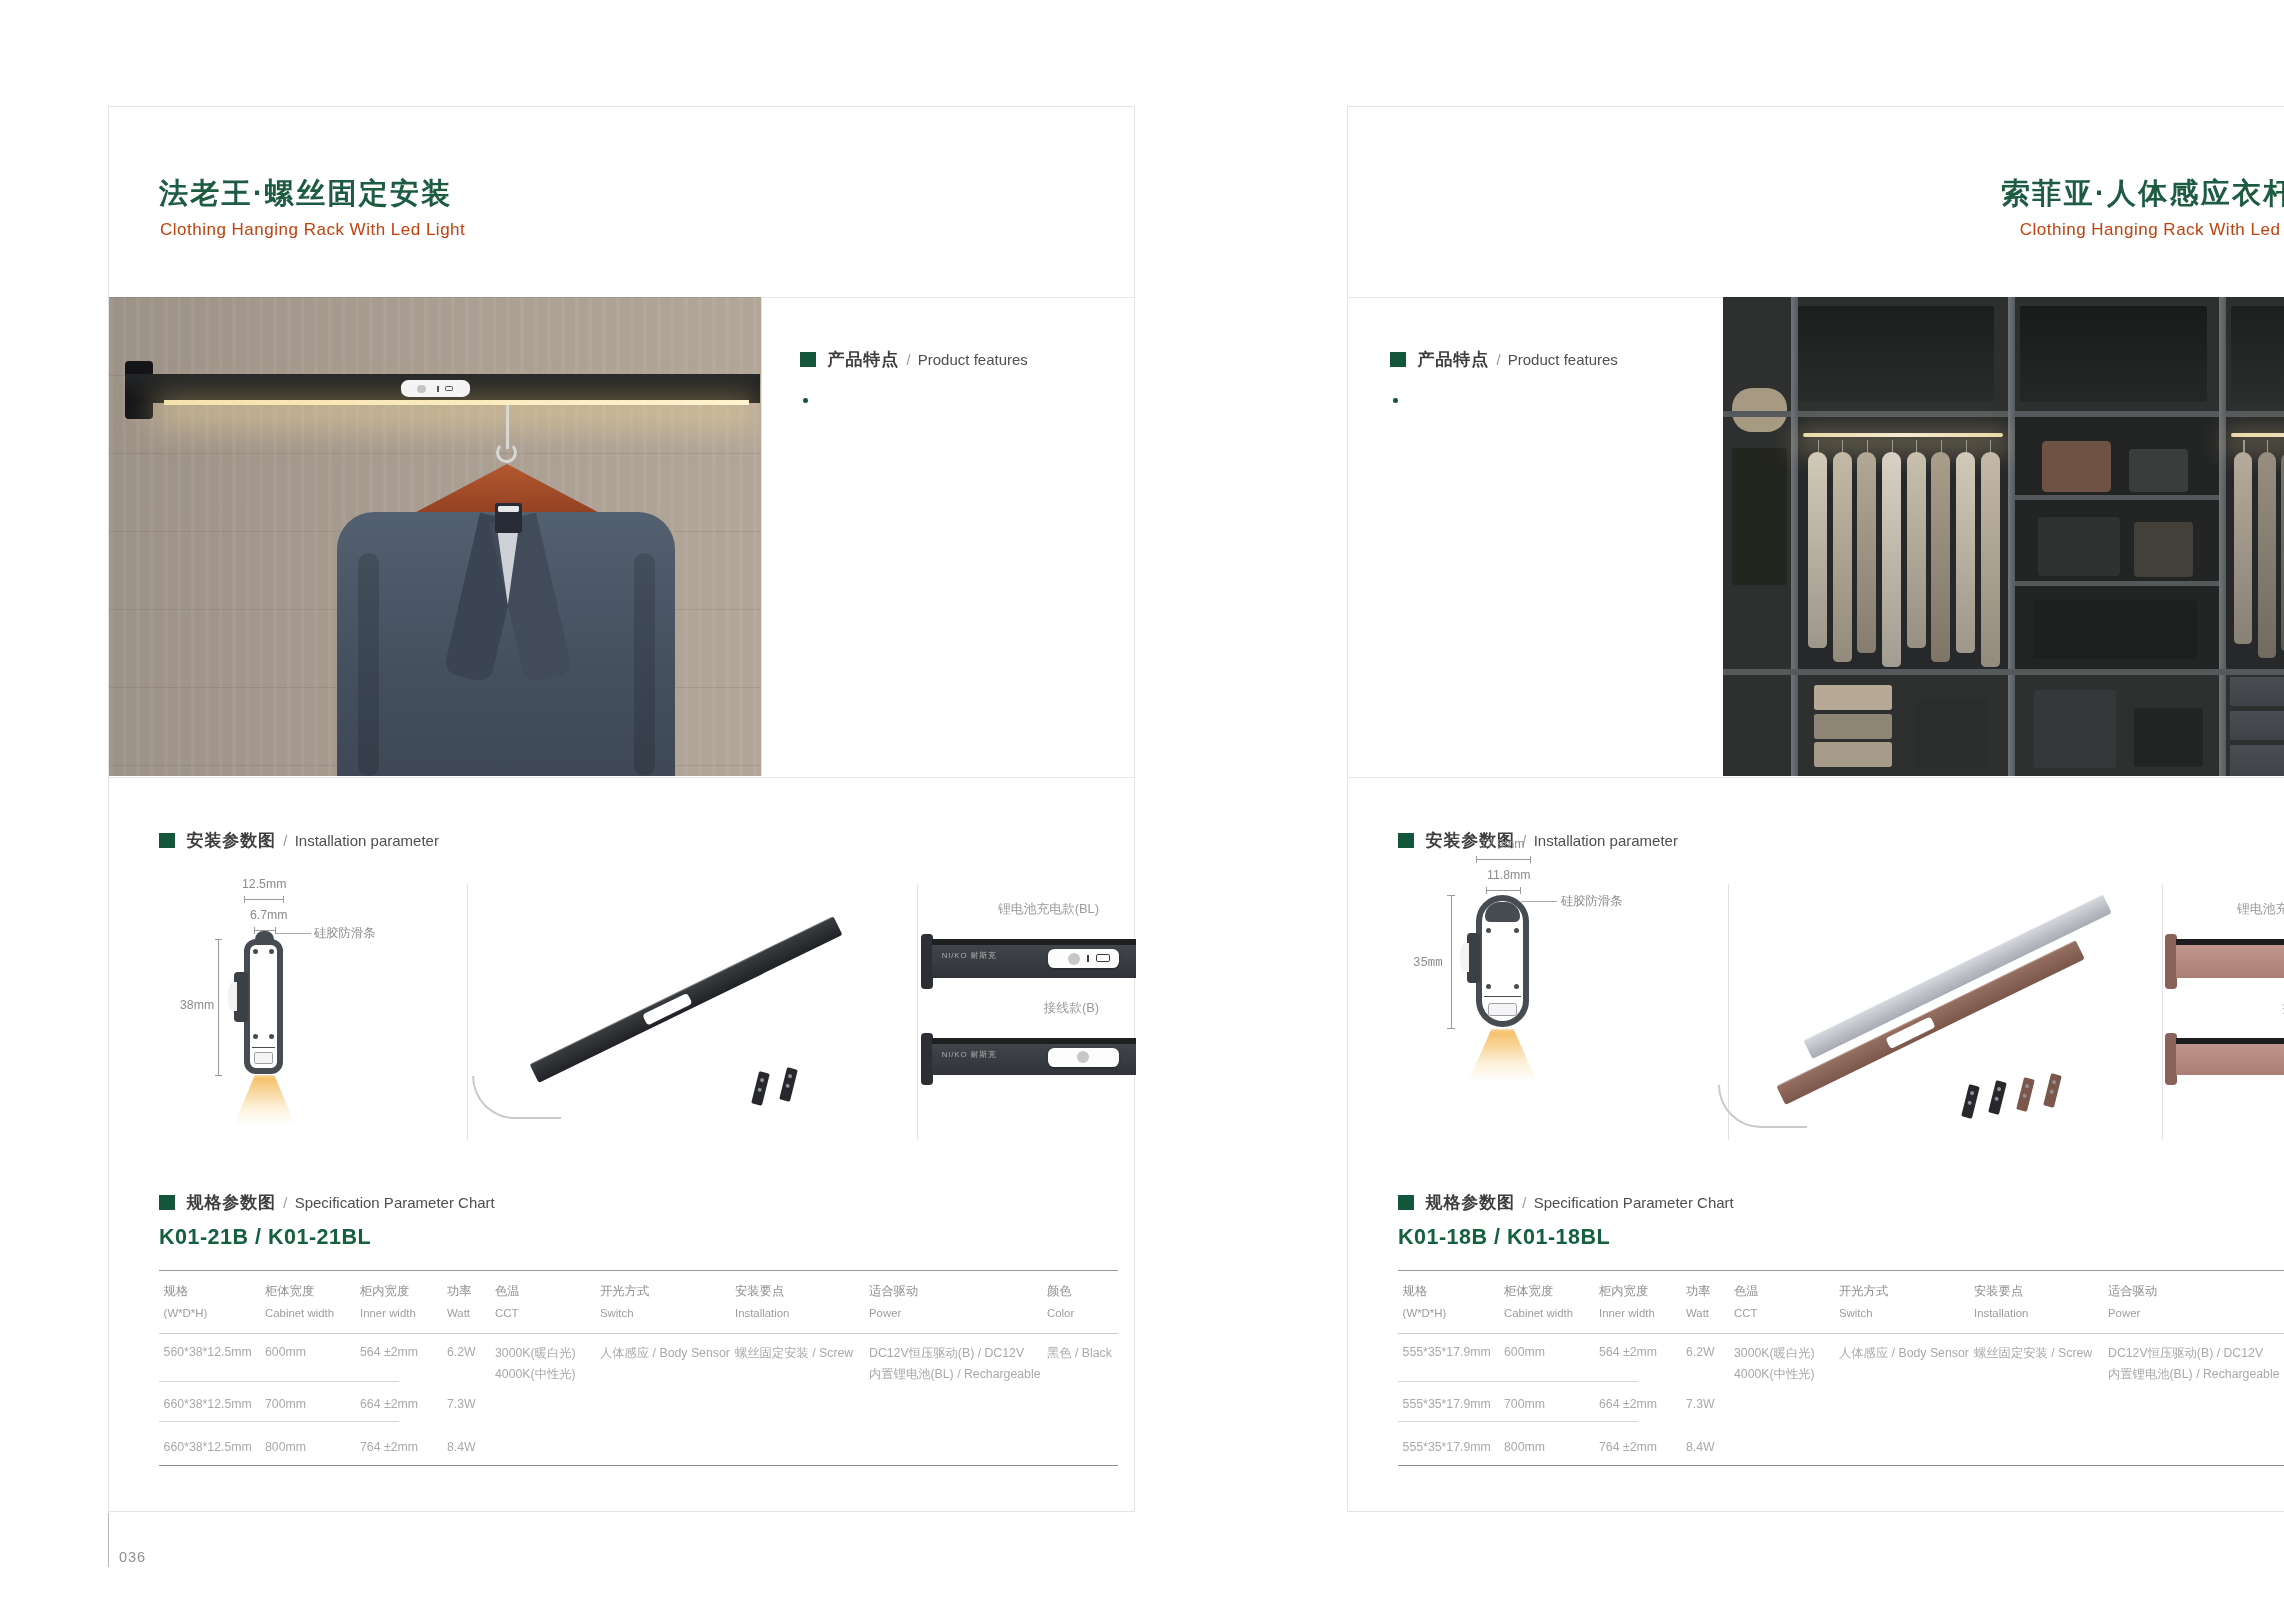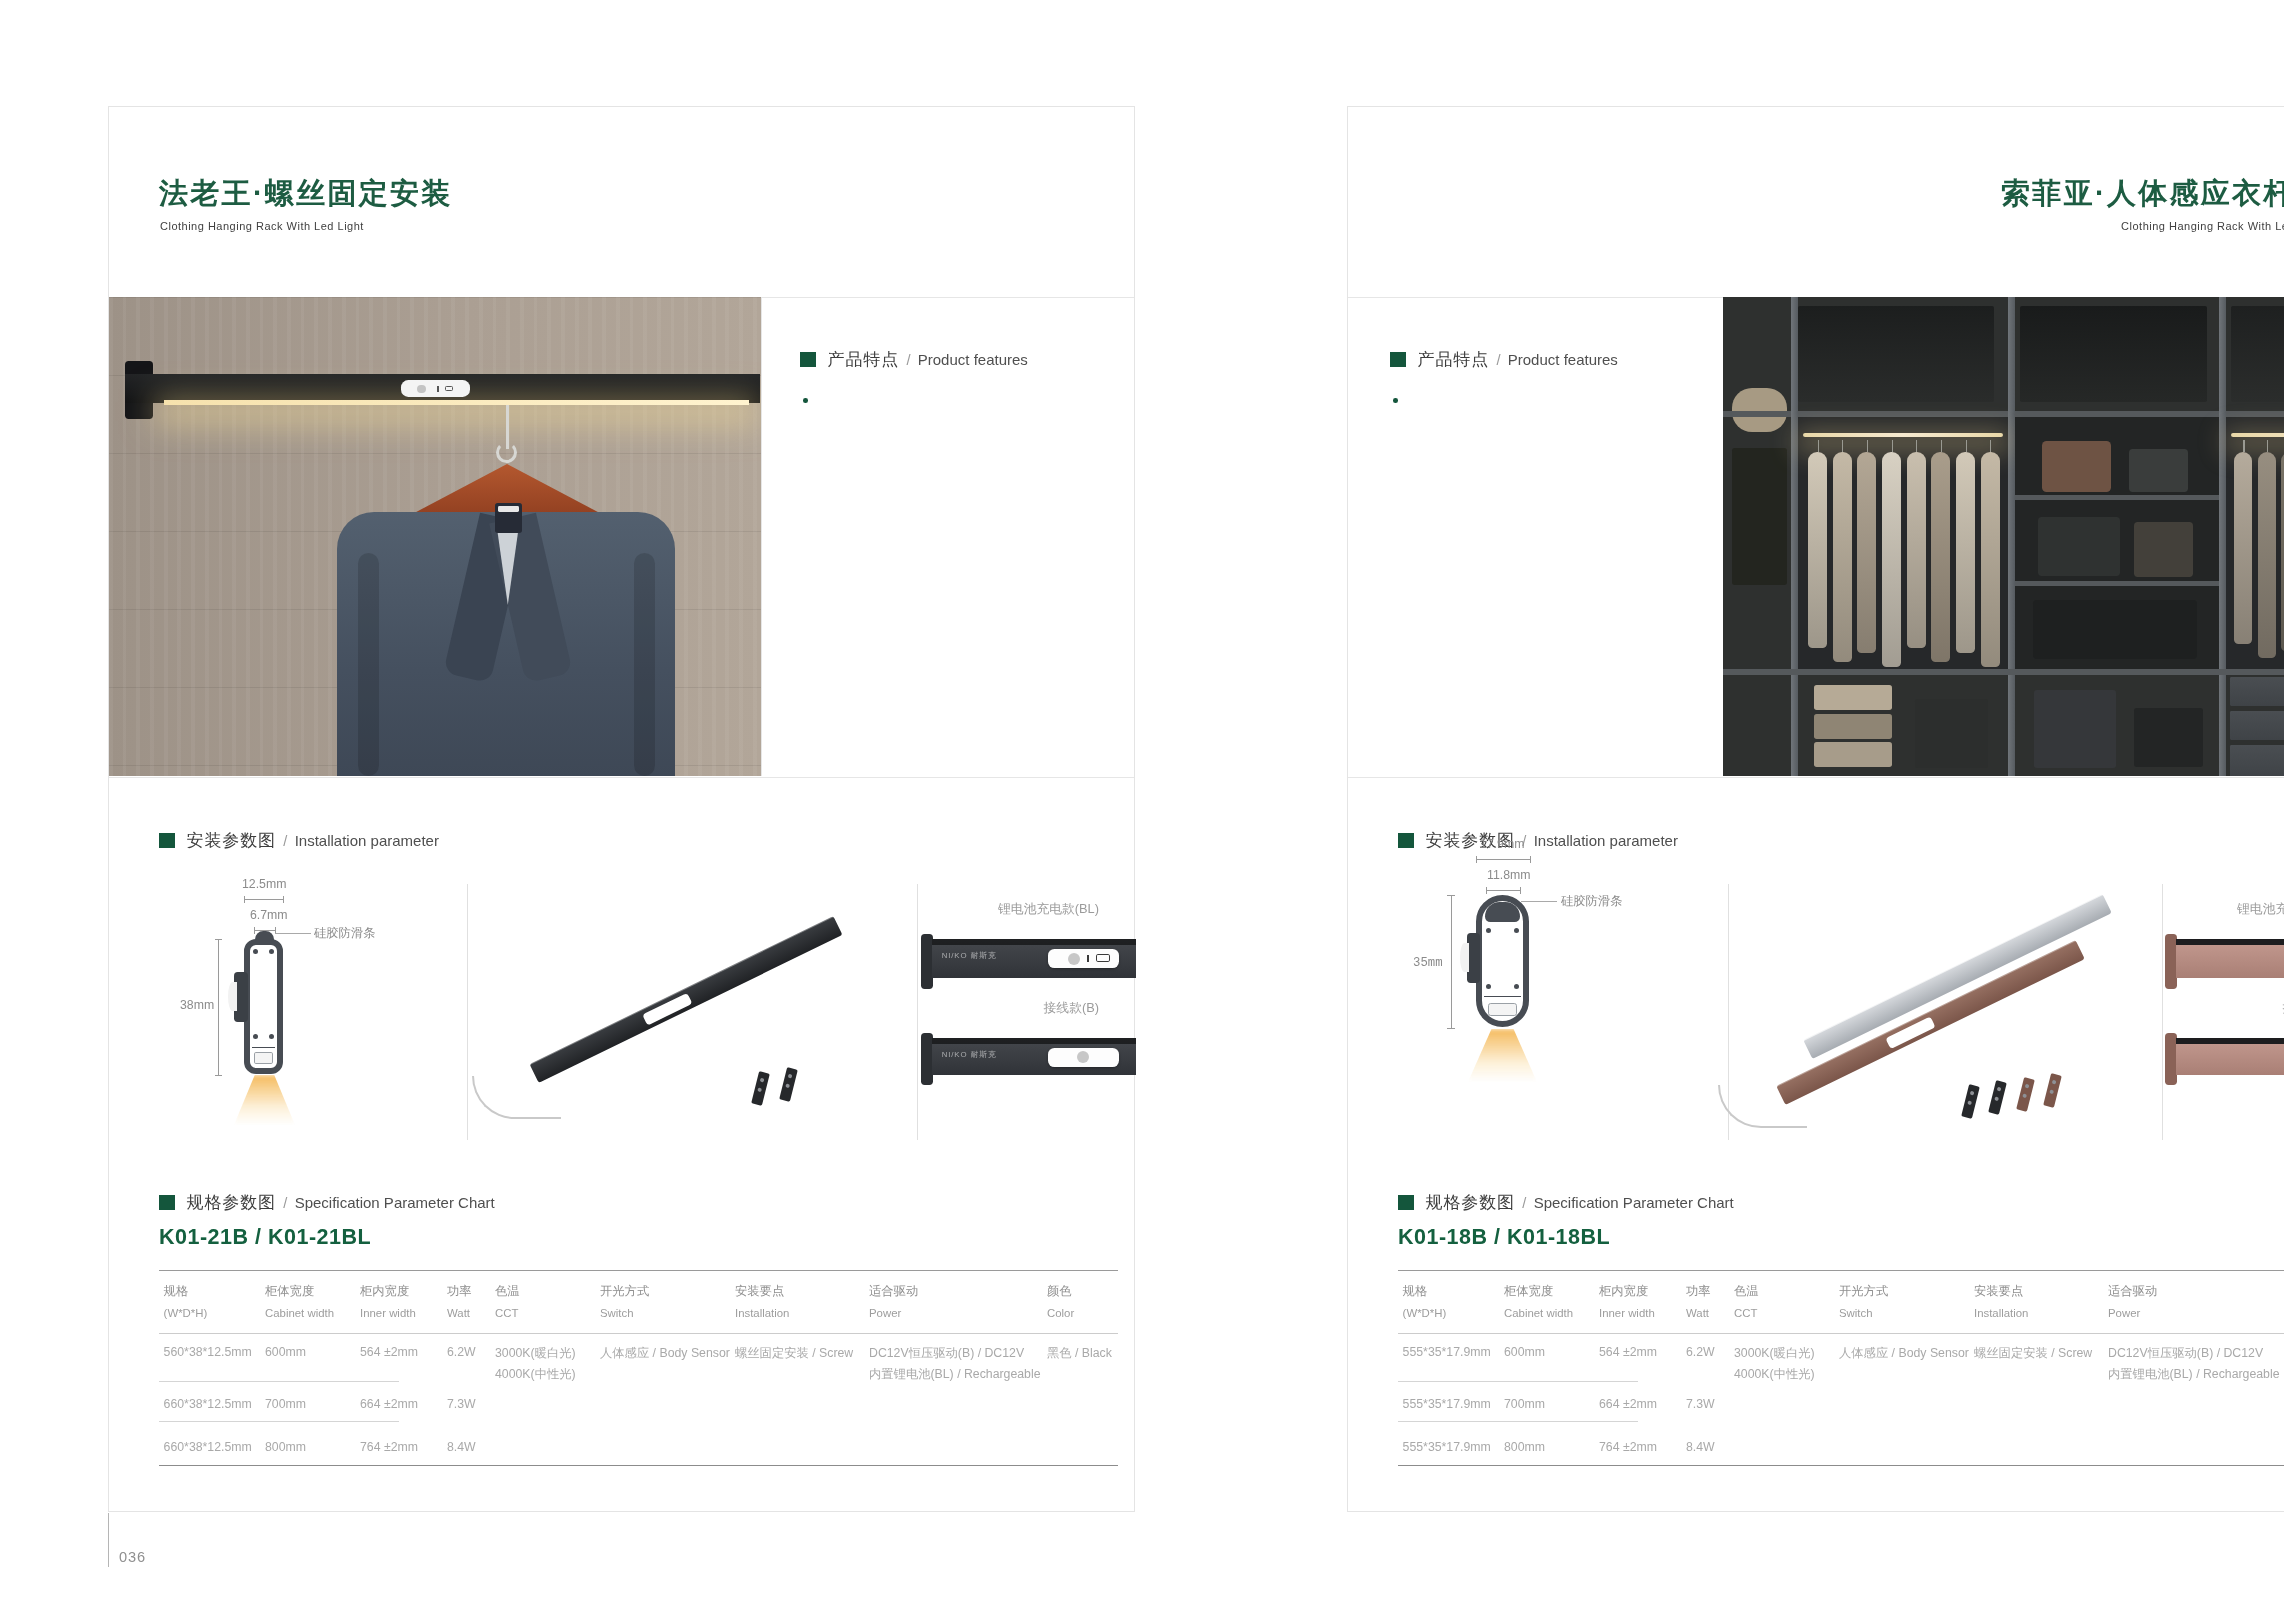--- a/index.html
+++ b/index.html
@@ -6,25 +6,25 @@
   body{width:2482px;height:1618px;position:relative;overflow:hidden;
        font-family:"Liberation Sans","DejaVu Sans",sans-serif;color:#444;}
   .abs{position:absolute;}
   .page-card{position:absolute;top:106px;width:1027px;height:1406px;background:#fff;
              border:0.5px solid #e4e4e4;box-sizing:border-box;}
   #left-card{left:108px;} #right-card{left:1347px;}
   .hline{position:absolute;height:0.5px;background:#e6e6e6;left:0;right:0;}
   .vline{position:absolute;width:0.5px;background:#e6e6e6;}
 
   .title-cn{font-size:29px;font-weight:700;letter-spacing:2.3px;color:#1d5c42;}
-  .title-en{font-size:11px;color:#404040;letter-spacing:0.5px;}
+  .title-en{font-size:17px;color:#c2410c;letter-spacing:0.5px;}
 
   .sec-head{position:absolute;display:flex;align-items:center;white-space:nowrap;}
   .sec-head .sq{width:15.5px;height:15.5px;background:#14563c;margin-right:12px;flex:0 0 auto;}
-  .sec-head .cn{font-size:17px;font-weight:400;color:#3d3d3d;letter-spacing:0.9px;}
+  .sec-head .cn{font-size:17px;font-weight:700;color:#3d3d3d;letter-spacing:0.9px;}
   .sec-head .sep{font-size:14.6px;color:#9a9a9a;margin:0 7.3px;}
   .sec-head .en{font-size:15px;color:#4f4f4f;}
 
   .bullet-dot{position:absolute;width:4.6px;height:4.6px;border-radius:50%;background:#14563c;}
   .bullet-text{position:absolute;font-size:14px;line-height:26px;color:#9b9b9b;letter-spacing:0.5px;}
 
   .model{position:absolute;font-size:21.5px;font-weight:700;color:#14603f;letter-spacing:0.5px;}
 
   
   .tcell{position:absolute;white-space:nowrap;font-size:12.3px;color:#a9a9a9;}

